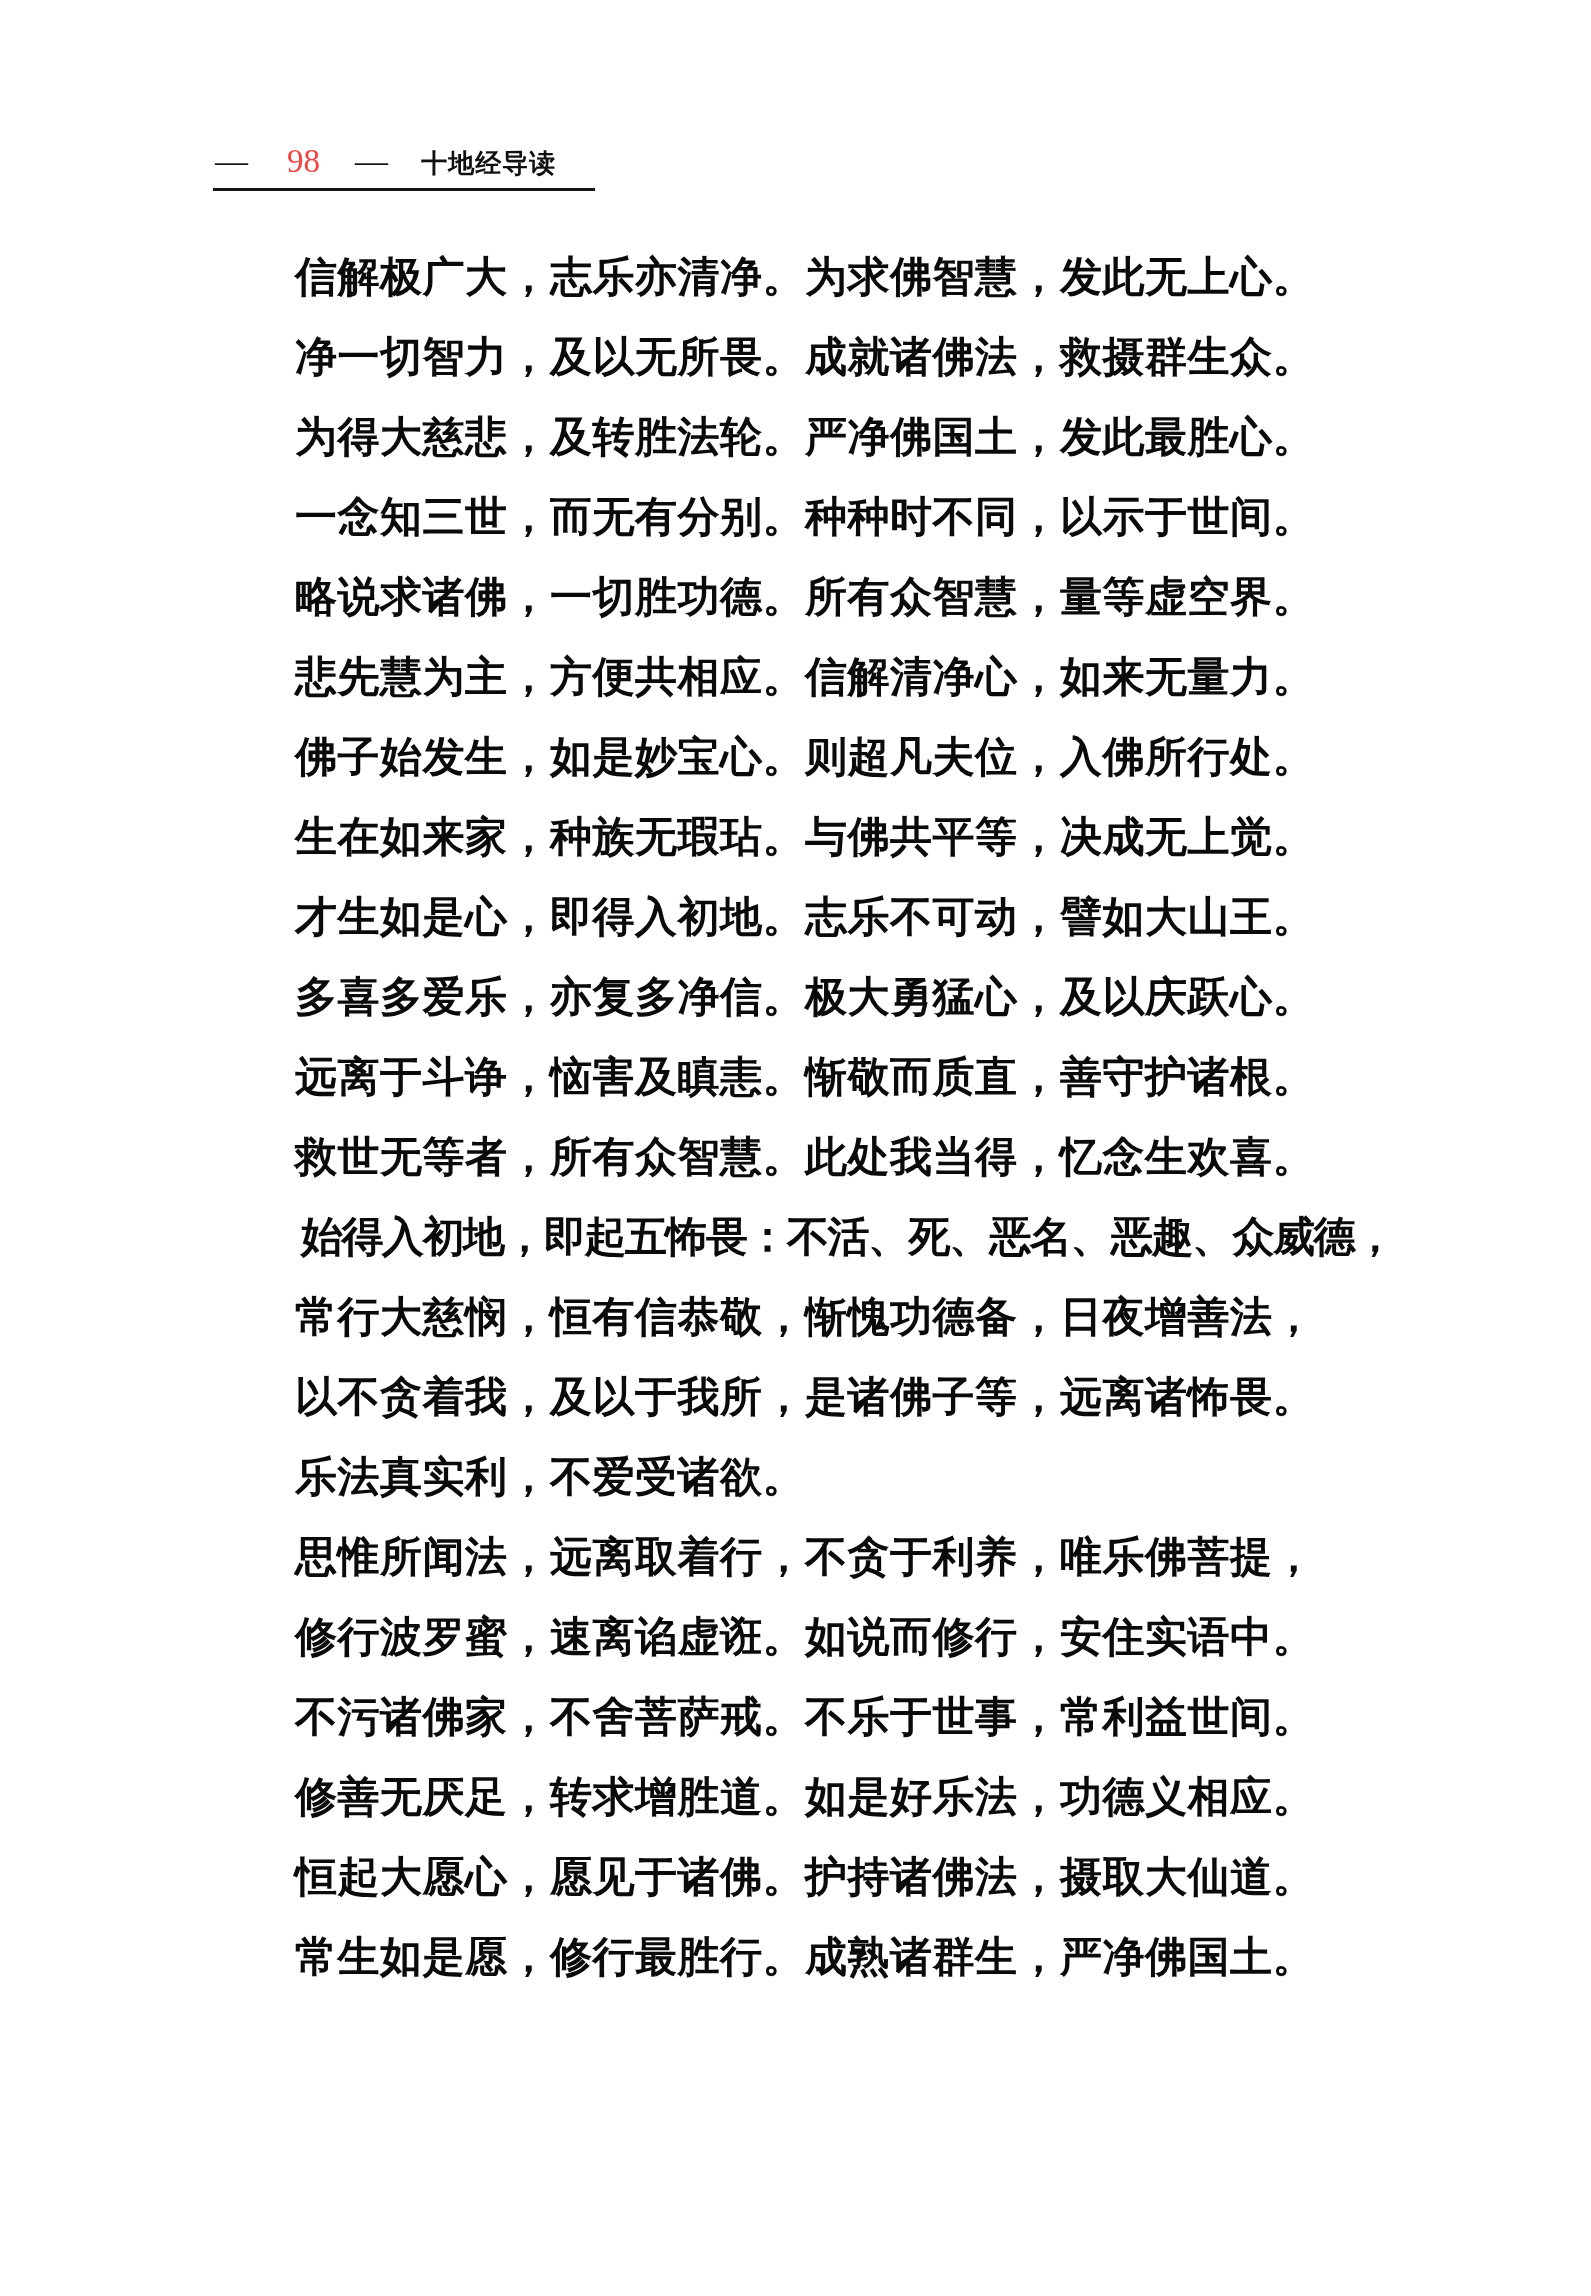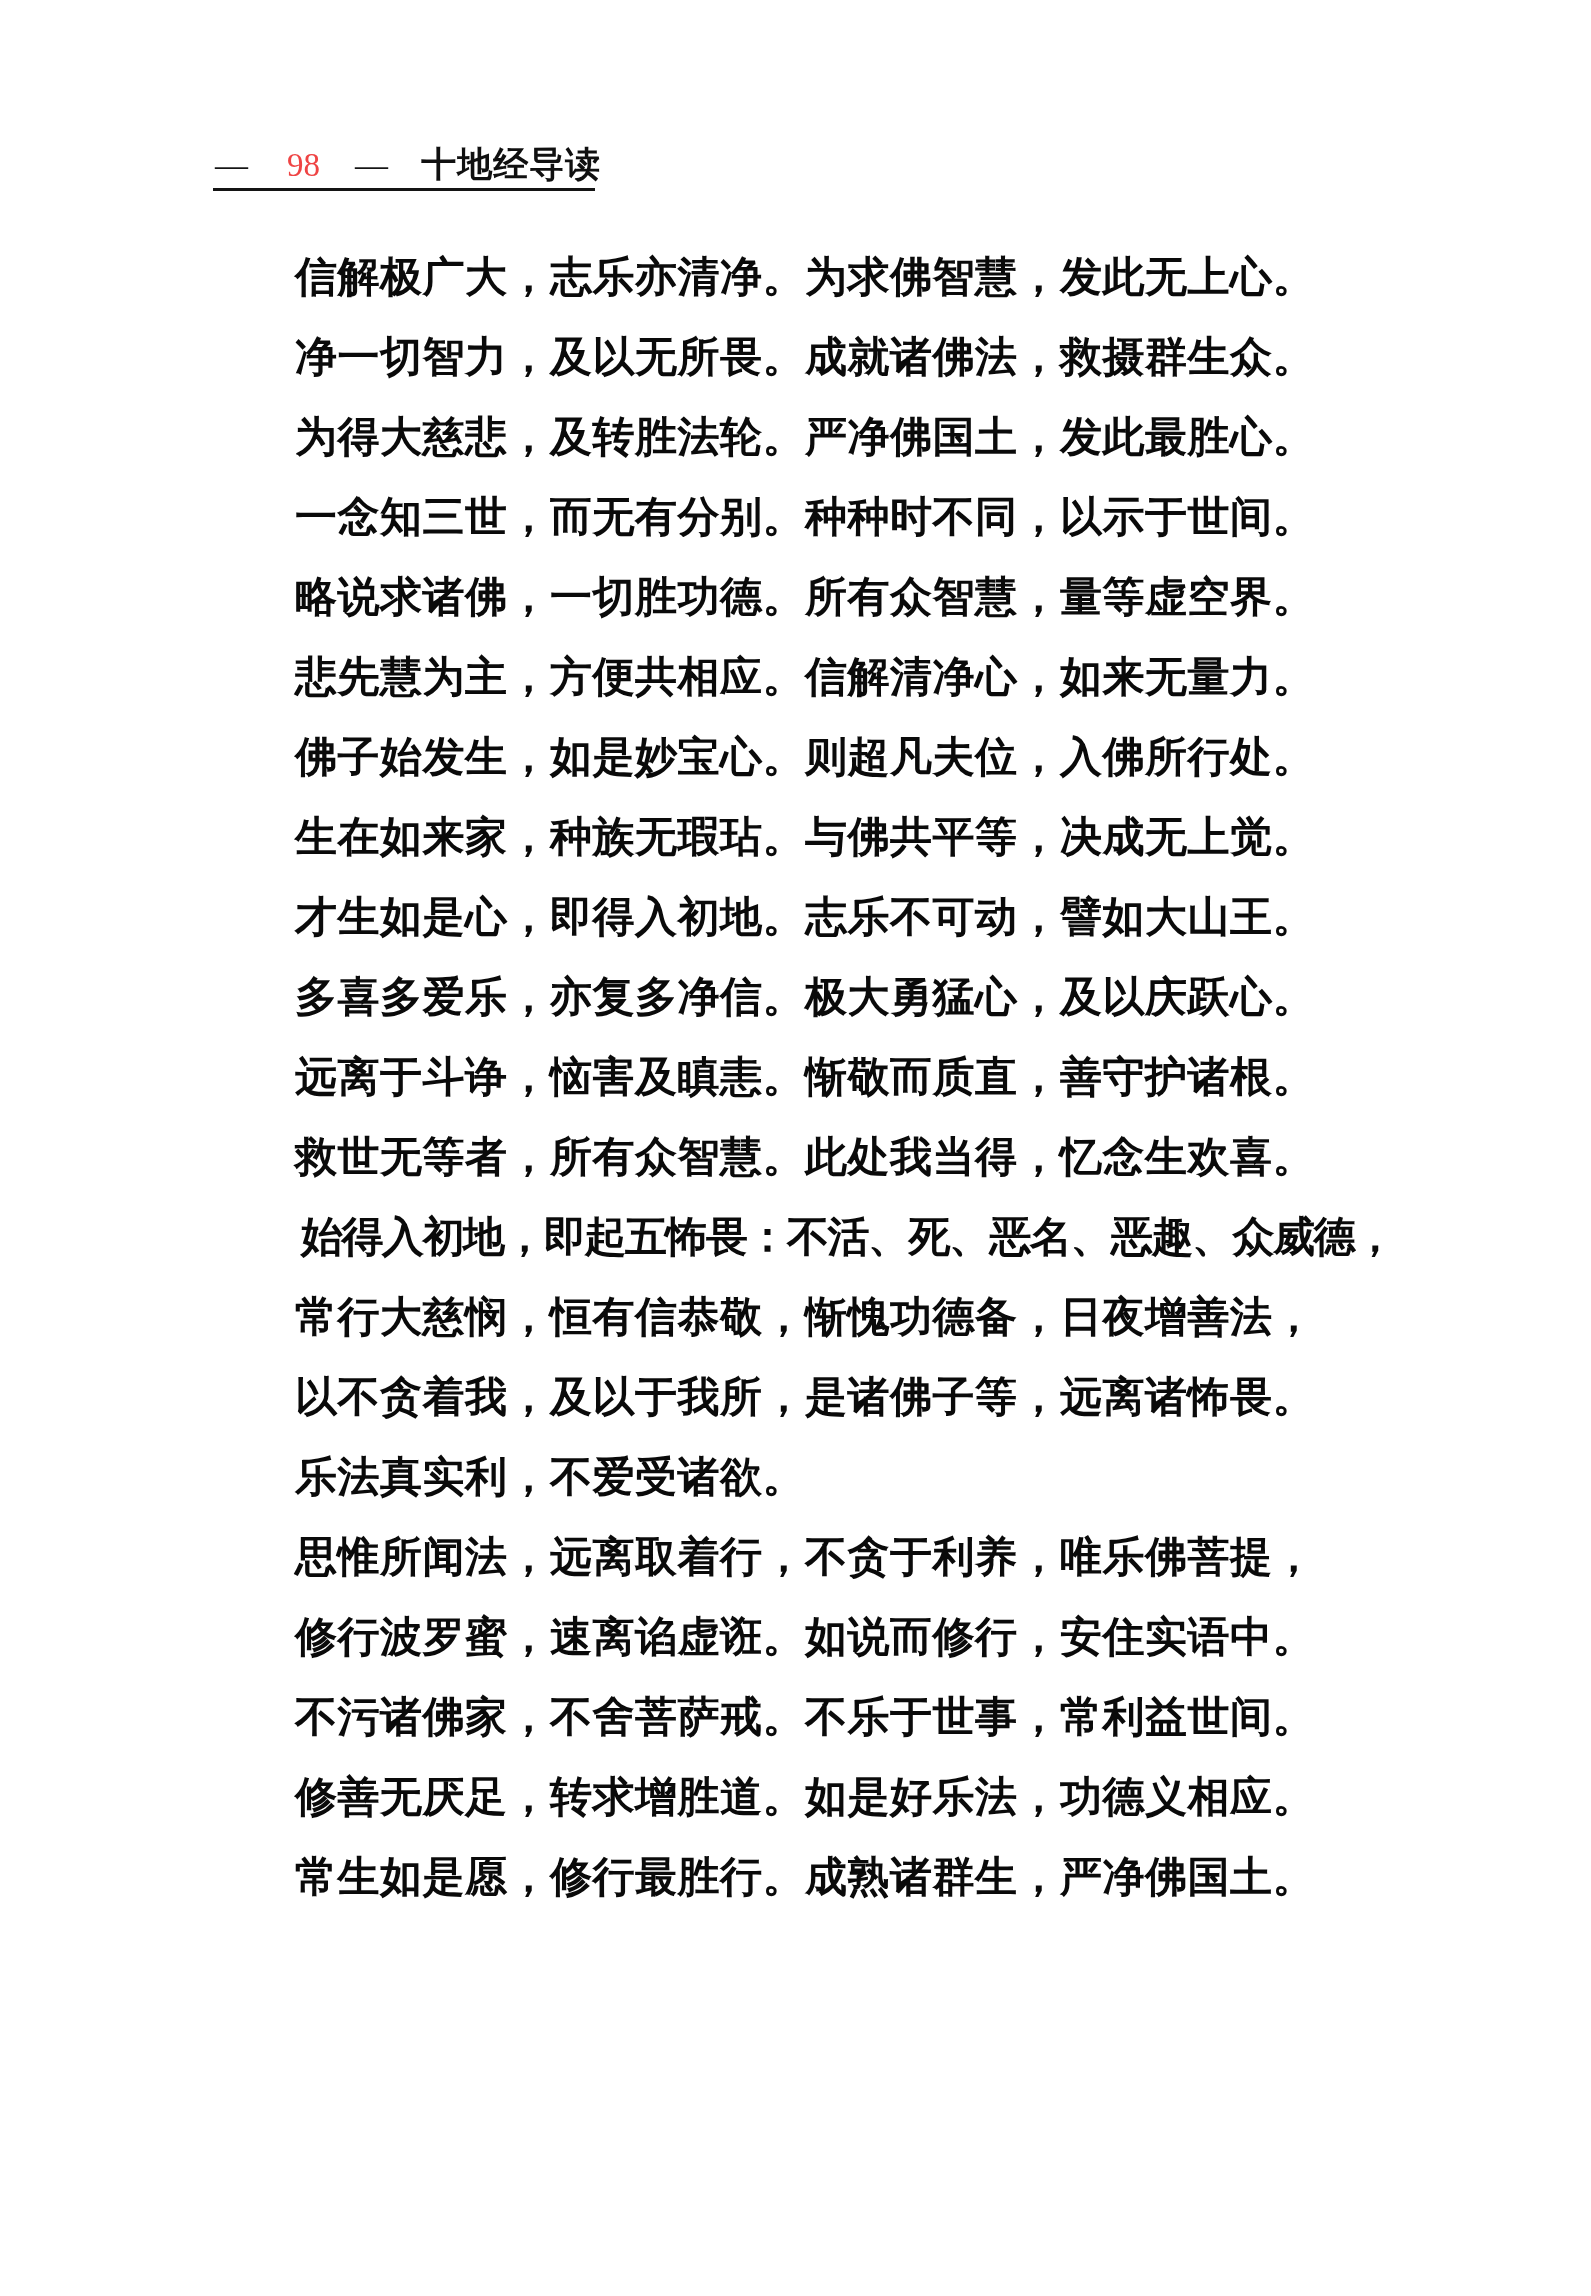--- a/index.html
+++ b/index.html
@@ -38,21 +38,21 @@
   .hdr-dash.d1 { margin-left: 2px; }
   .hdr-num {
     font-family: "Liberation Serif", "DejaVu Serif", serif;
     font-size: 33px;
     line-height: 39px;
     margin-left: 45px;
     color: #ef4444;
   }
   .hdr-dash.d2 { margin-left: 35px; }
   .hdr-title {
-    font-size: 35px;
+    font-size: 26px;
     line-height: 43px;
     font-weight: 700;
     letter-spacing: 1px;
     margin-left: 39px;
     color: #101010;
   }
   
   .verse {
     position: absolute;
     left: 295px;
@@ -99,17 +99,18 @@
     <div class="verse-line">远离于斗诤，恼害及瞋恚。惭敬而质直，善守护诸根。</div>
     <div class="verse-line">救世无等者，所有众智慧。此处我当得，忆念生欢喜。</div>
     <div class="verse-line tight">始得入初地，即起五怖畏：不活、死、恶名、恶趣、众威德，</div>
     <div class="verse-line">常行大慈悯，恒有信恭敬，惭愧功德备，日夜增善法，</div>
     <div class="verse-line">以不贪着我，及以于我所，是诸佛子等，远离诸怖畏。</div>
     <div class="verse-line">乐法真实利，不爱受诸欲。</div>
     <div class="verse-line">思惟所闻法，远离取着行，不贪于利养，唯乐佛菩提，</div>
     <div class="verse-line">修行波罗蜜，速离谄虚诳。如说而修行，安住实语中。</div>
     <div class="verse-line">不污诸佛家，不舍菩萨戒。不乐于世事，常利益世间。</div>
     <div class="verse-line">修善无厌足，转求增胜道。如是好乐法，功德义相应。</div>
+    <div class="verse-line">恒起大愿心，愿见于诸佛。护持诸佛法，摄取大仙道。</div>
     <div class="verse-line">常生如是愿，修行最胜行。成熟诸群生，严净佛国土。</div>
   </div>
 
 </div>
 
 
 </body></html>

